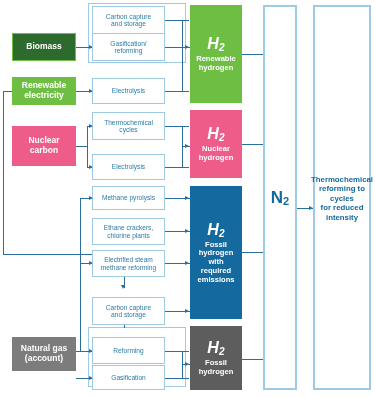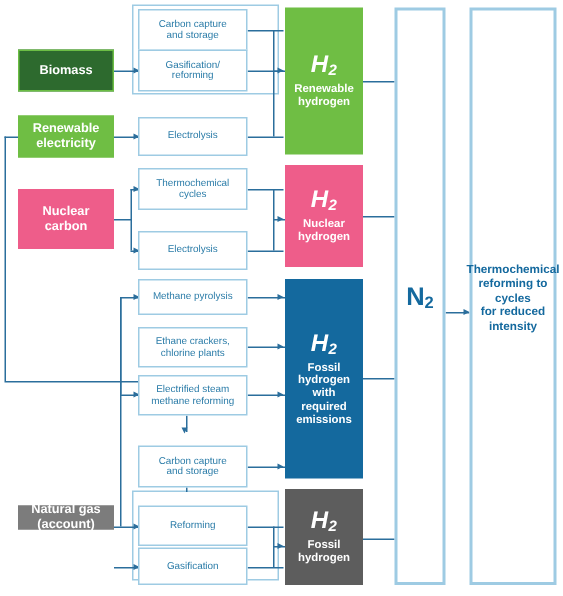--- a/index.html
+++ b/index.html
@@ -237,21 +237,21 @@
     </span>
   </div>
 
   <div class="box feed feed-nuclear" style="left:12px; top:126px; width:64px; height:40px;">
     <span>
       <span>Nuclear</span><br>
       <span>carbon</span>
     </span>
   </div>
 
-  <div class="box feed feed-natgas" style="left:12px; top:337px; width:64px; height:16px;">
+  <div class="box feed feed-natgas" style="left:12px; top:337px; width:64px; height:34px;">
     <span>
       <span>Natural gas</span><br>
       <span>(account)</span>
     </span>
   </div>
 
 
   <div class="box proc" style="left:92px; top:6px; width:73px; height:28px;">
     <span>
       <span>Carbon capture</span><br>

